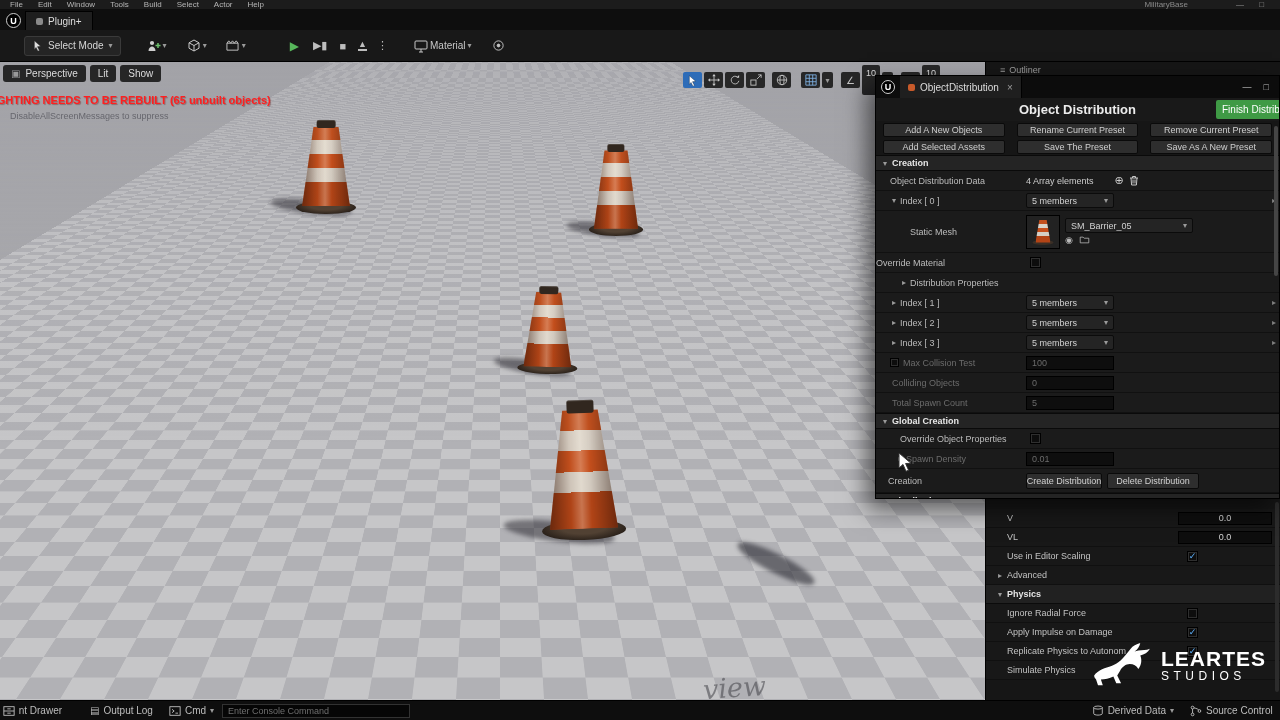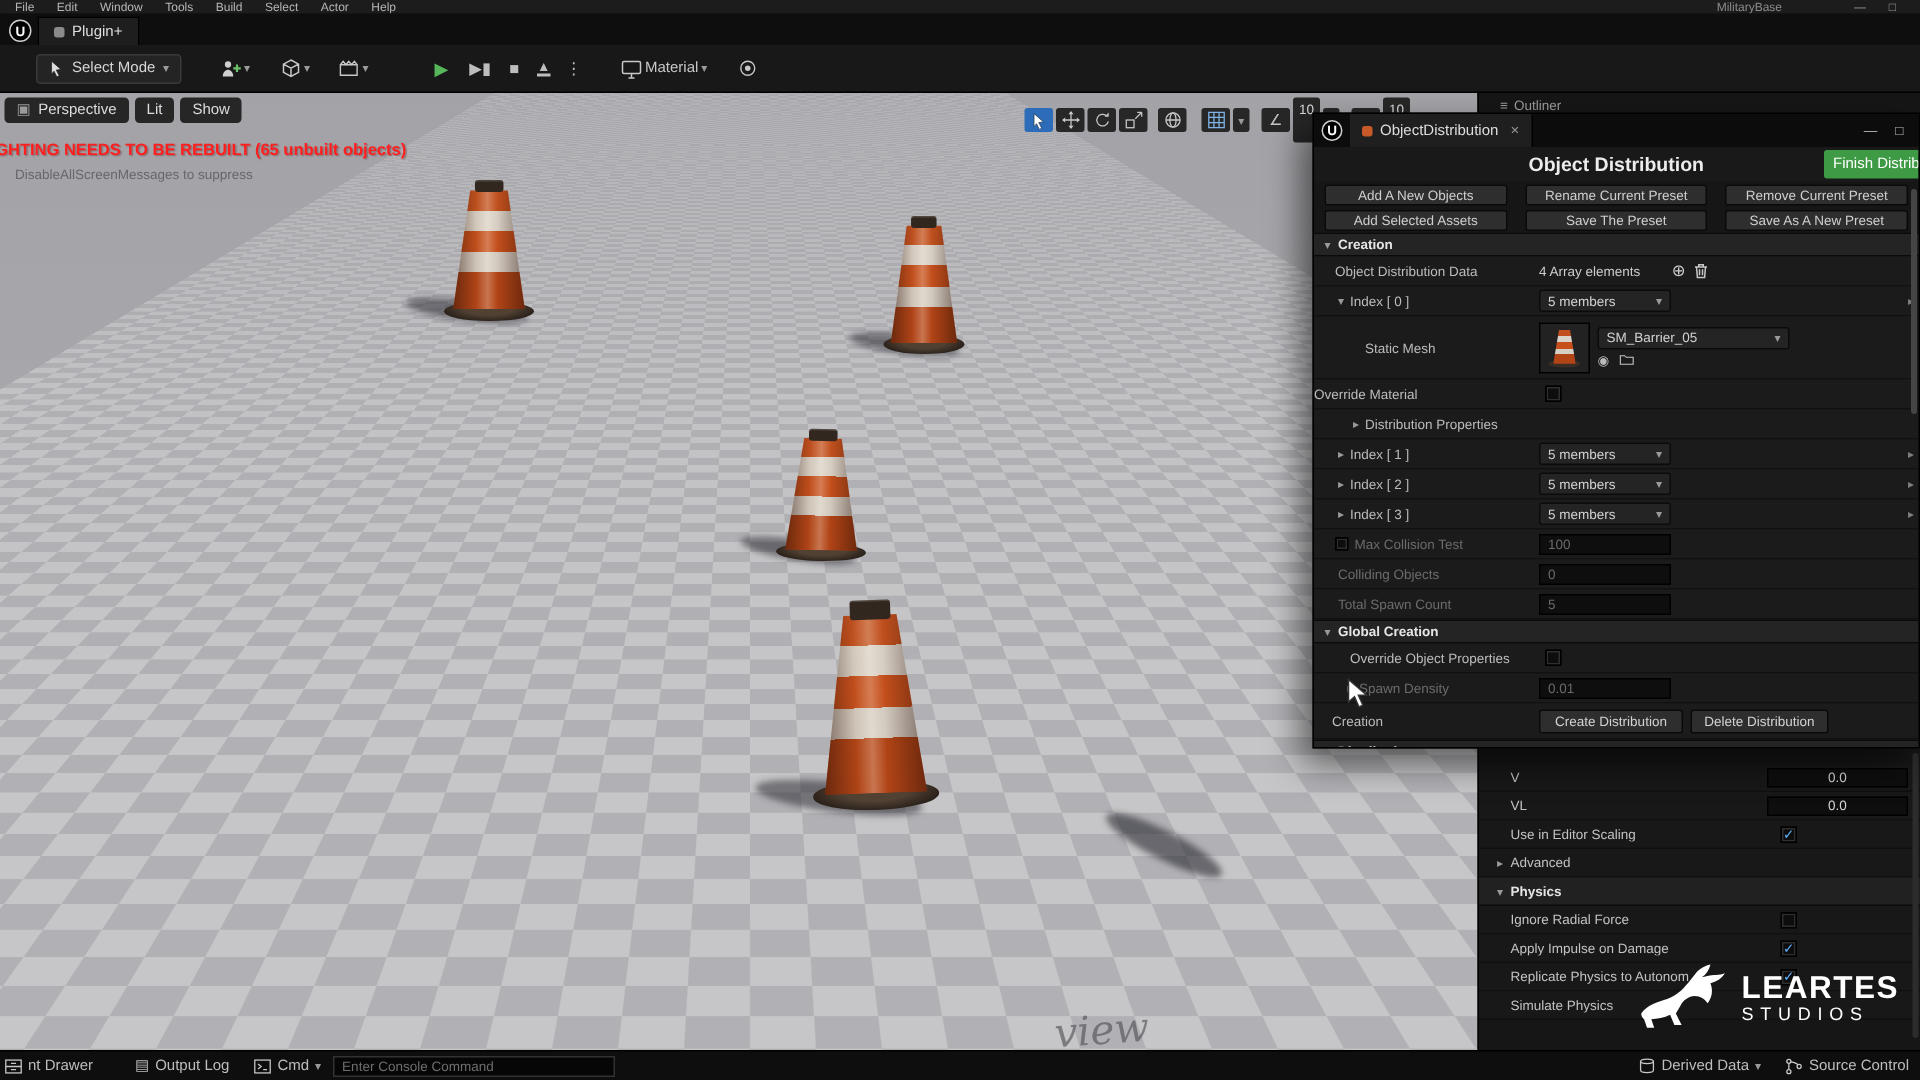--- a/index.html
+++ b/index.html
@@ -572,21 +572,21 @@
             <span>0.01</span>
           </div>
         </div>
     </div>
 
     <div class="prow btns">
       <div class="plabel" style="padding-left:12px">
           <span>Creation</span>
         </div>
       <div class="pval">
-        <div class="crbtn" style="width:96px">
+        <div class="crbtn" style="width:76px">
             <span>Create Distribution</span>
           </div>
         <div class="crbtn" style="width:92px">
             <span>Delete Distribution</span>
           </div>
       </div>
     </div>
 
     <div class="od-cat">
       <span class="chev">▾</span>

